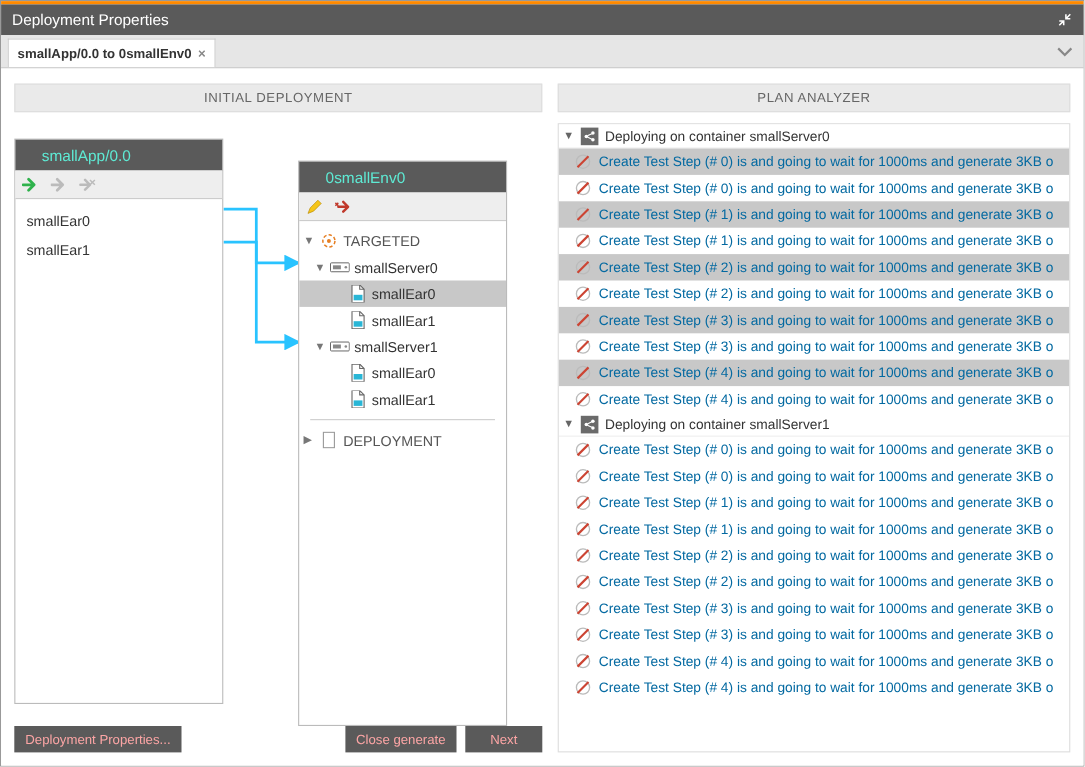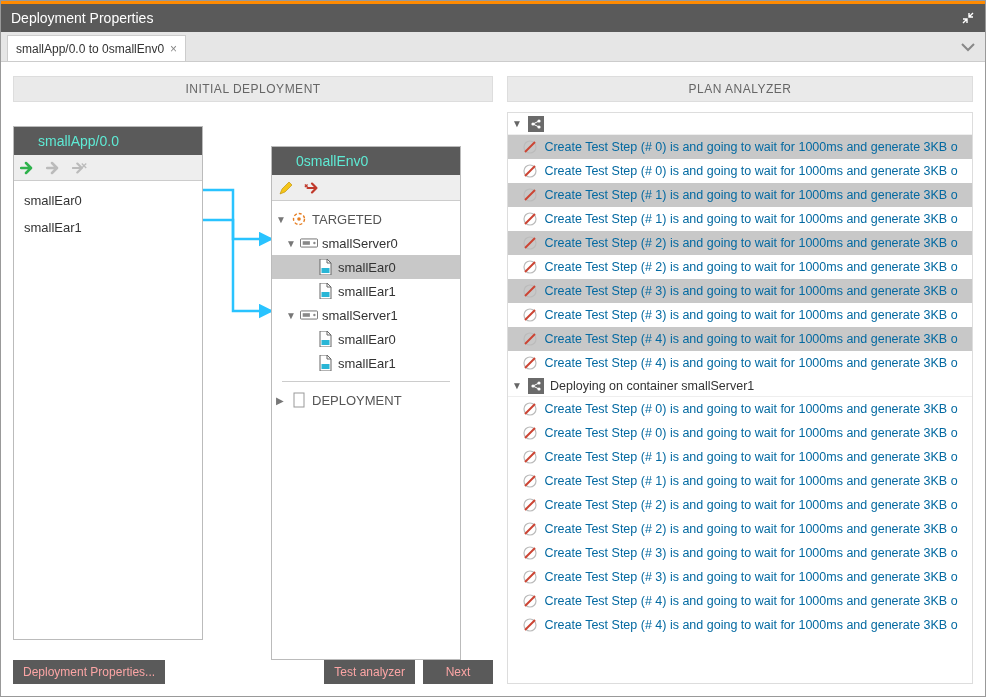--- a/index.html
+++ b/index.html
@@ -3,21 +3,21 @@
 <meta charset="utf-8">
 <style>
   * { box-sizing: border-box; margin: 0; padding: 0; }
   html, body { width: 986px; height: 697px; font-family: "Segoe UI", "Helvetica Neue", Arial, sans-serif; font-size: 13px; color: #333; background: #fff; overflow: hidden; }
   .root { width: 986px; height: 697px; display: flex; flex-direction: column; border: 1px solid #999; }
   .topbar { height: 3px; background: #ff8a00; }
   .titlebar { height: 28px; background: #5a5a5a; color: #fff; display: flex; align-items: center; padding: 0 10px; font-size: 14px; justify-content: space-between; }
   .titlebar .title { }
   .titlebar .win-controls { display: flex; gap: 10px; }
   .titlebar .win-controls svg { width: 14px; height: 14px; fill: #fff; }
-  .tabbar { height: 30px; background: #e6e6e6; border-bottom: 1px solid #ccc; display: flex; align-items: flex-end; padding-left: 6px; position: relative; }
+  .tabbar { height: 30px; background: #e6e6e6; border-bottom: 1px solid #ccc; display: flex; align-items: flex-end; padding-left: 6px; position: relative; font-weight: bold; }
   .tab { background: #fff; border: 1px solid #ccc; border-bottom: none; height: 26px; display: flex; align-items: center; padding: 0 8px; font-size: 12px; color: #333; gap: 6px; }
   .tab .close-x { color: #888; font-size: 12px; }
   .tabbar .dropdown-chev { position: absolute; right: 8px; top: 6px; color: #888; }
   .content { flex: 1; display: flex; gap: 14px; padding: 14px 12px 12px 12px; background: #fff; overflow: hidden; }
   .panel { display: flex; flex-direction: column; }
   .panel.left { width: 480px; }
   .panel.right { flex: 1; min-width: 0; }
   .panel-header { height: 26px; background: #eaeaea; color: #666; text-align: left; font-size: 12px; letter-spacing: 0.5px; display: flex; align-items: center; justify-content: center; border: 1px solid #ddd; }
   .deploy-area { position: relative; flex: 1; margin-top: 24px; }
   .card { position: absolute; width: 190px; border: 1px solid #bbb; background: #fff; display: flex; flex-direction: column; }
@@ -228,38 +228,39 @@
                 <span>DEPLOYMENT</span>
               </div>
             </div>
         </div>
 
       </div>
 
       <div class="bottom-buttons">
         <button class="btn">Deployment Properties...</button>
         <span class="spacer"></span>
-        <button class="btn">Test analyzer</button>
+        <button class="btn">Close generate</button>
         <button class="btn" style="min-width:70px;">Next</button>
       </div>
     </div>
 
     <div class="panel right">
       <div class="panel-header">PLAN ANALYZER</div>
       <div class="plan-body" id="plan-body">
           <div class="plan-group-head">
             <span class="chev">▼</span>
             <span class="share-icon">
               <svg width="12" height="12" viewBox="0 0 12 12">
                 <circle cx="3" cy="6" r="1.6" fill="#fff"></circle>
                 <circle cx="9" cy="3" r="1.6" fill="#fff"></circle>
                 <circle cx="9" cy="9" r="1.6" fill="#fff"></circle>
                 <path d="M4 5.5 L8 3.5 M4 6.5 L8 8.5" stroke="#fff" stroke-width="1"></path>
               </svg>
             </span>
+            <span>Deploying on container smallServer0</span>
           </div>
           <div class="plan-step alt">
             <span class="skip-icon">
               <svg width="16" height="16" viewBox="0 0 16 16">
                 <circle cx="8" cy="8" r="6" fill="none" stroke="#bbb" stroke-width="1.2"></circle>
                 <line x1="3" y1="13" x2="13" y2="3" stroke="#cc4433" stroke-width="2"></line>
               </svg>
             </span>
             <span>Create Test Step (# 0) is and going to wait for 1000ms and generate 3KB o</span>
           </div>

